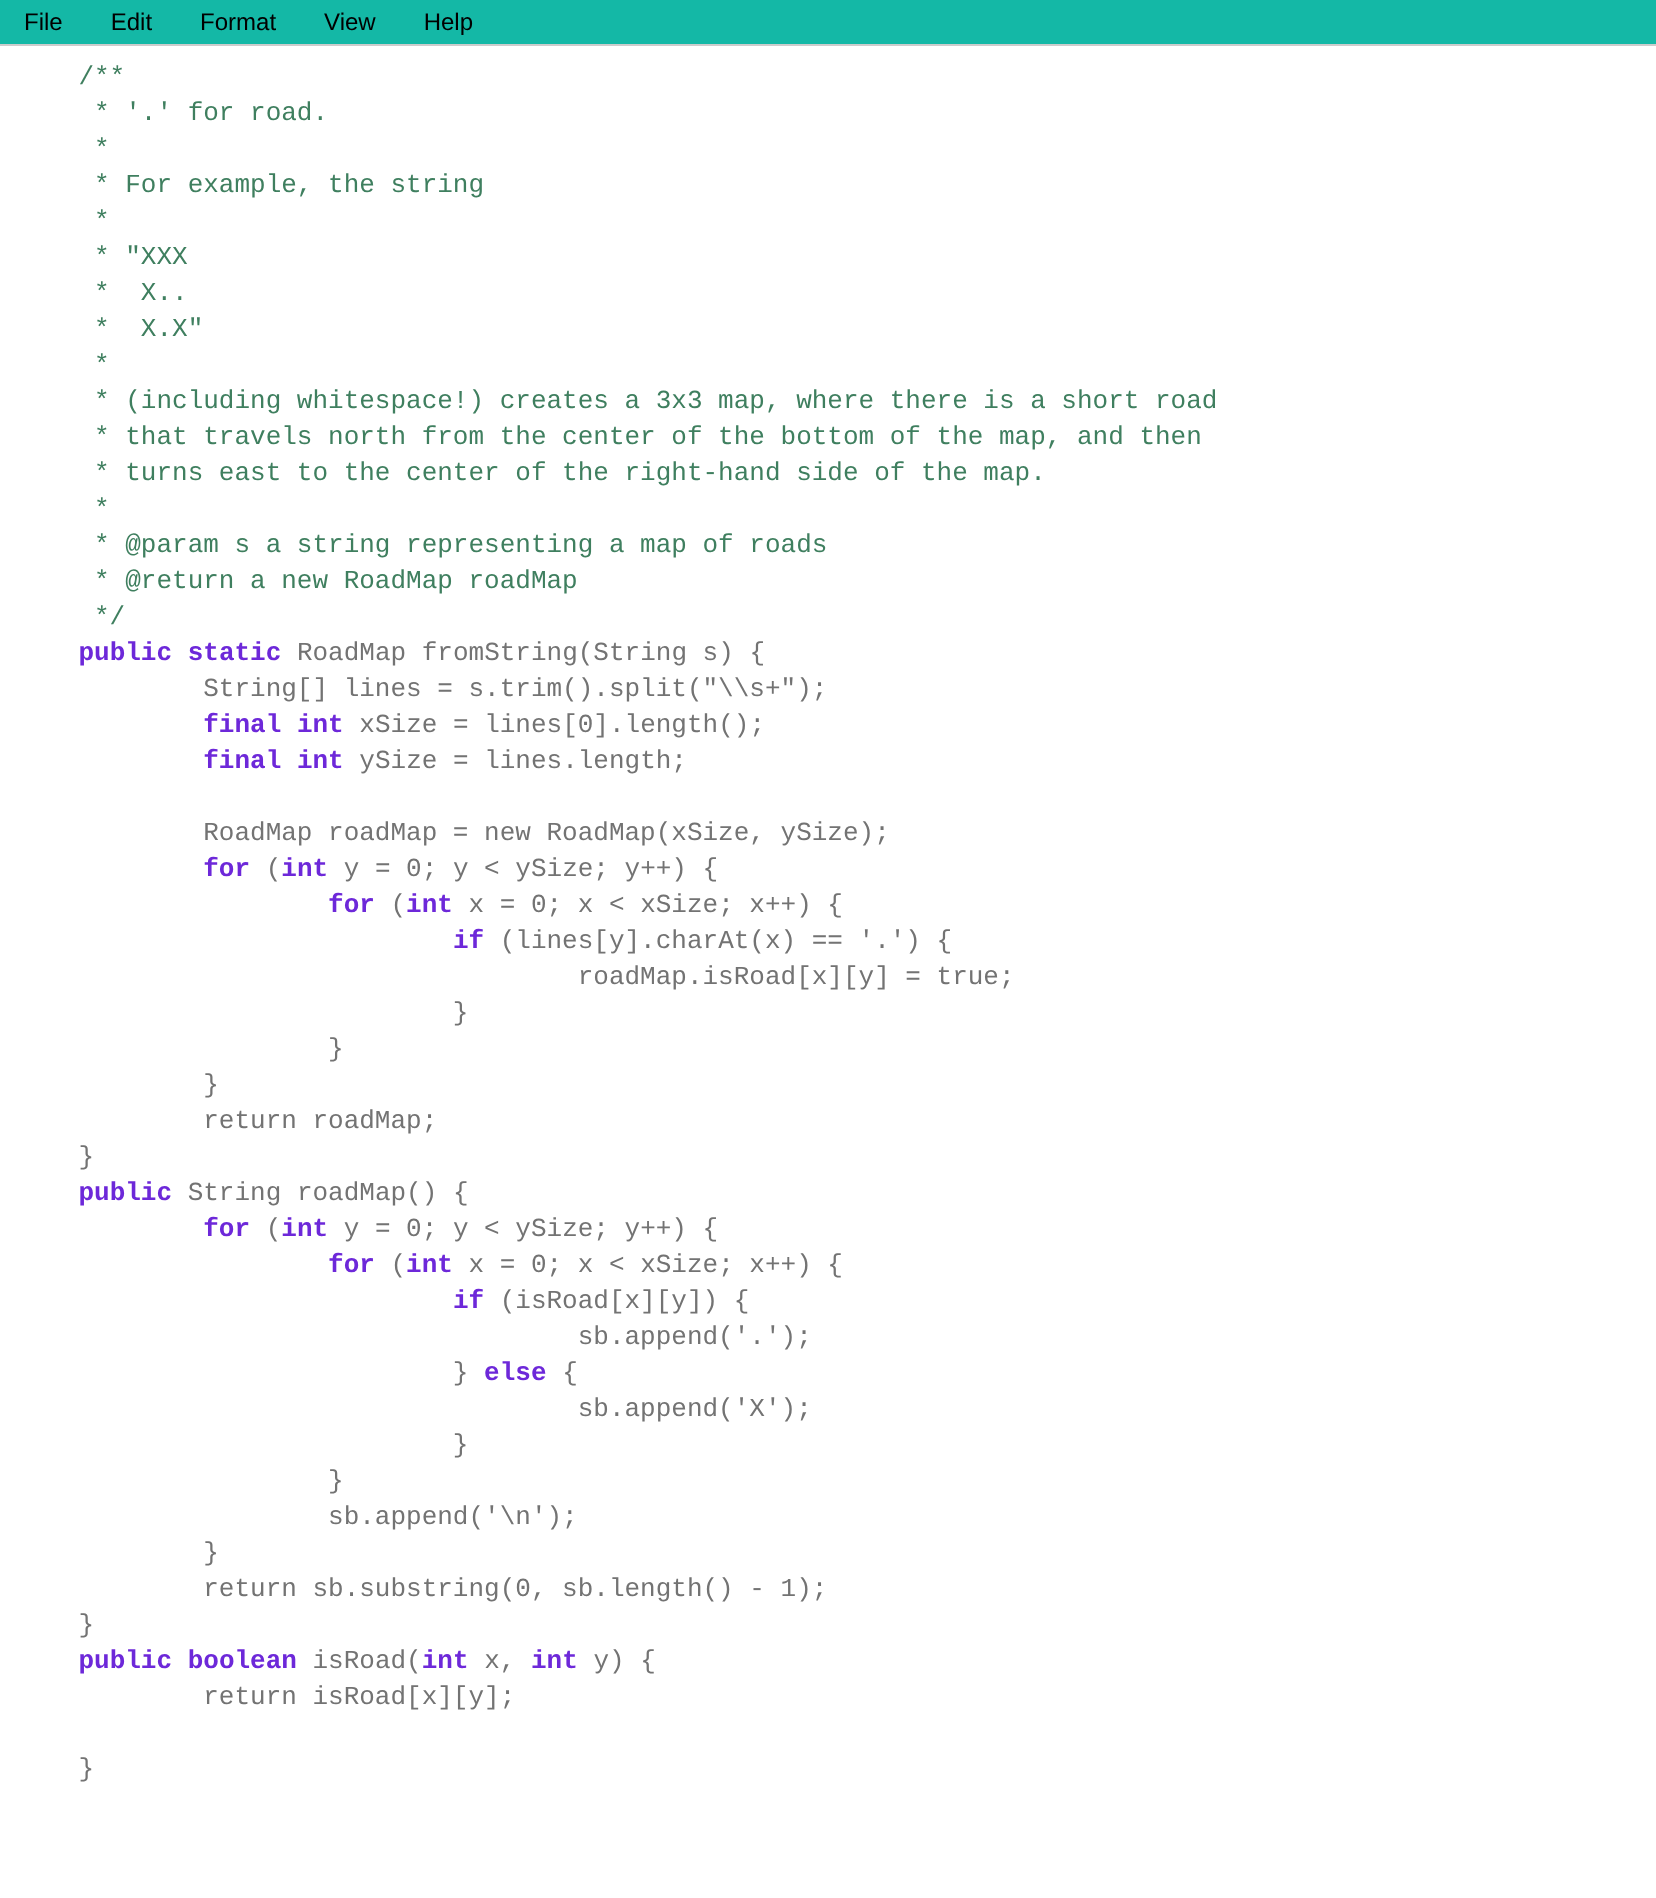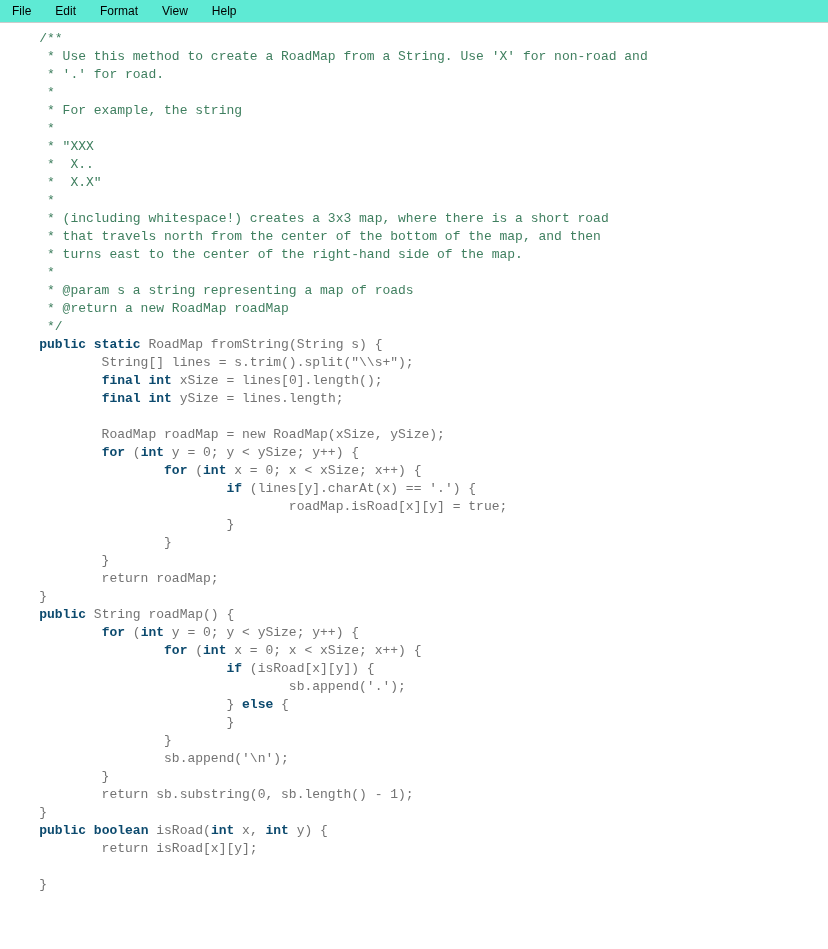--- a/index.html
+++ b/index.html
@@ -9,21 +9,21 @@
     }
 
     body {
       background-color: #ffffff;
       font-family: 'Courier New', Courier, monospace;
       font-size: 13px;
       color: #000000;
     }
 
     .menu-bar {
-      background-color: #5eead4;
+      background-color: #14b8a6;
       border-bottom: 1px solid #cccccc;
       padding: 2px 8px;
       display: flex;
       gap: 16px;
       font-family: Arial, sans-serif;
       font-size: 12px;
       color: #000000;
     }
 
     .menu-item {
@@ -39,38 +39,37 @@
     }
 
     .code-line {
       display: flex;
       min-height: 18px;
       padding: 0 8px;
       white-space: pre;
     }
 
     
-    .kw { color: #0c4a6e; font-weight: bold; font-family: Liberation Mono, monospace; }
+    .kw { color: #6d28d9; font-weight: bold; font-family: Liberation Mono, monospace; }
     .cm { color: #3f7f5f; }
     .nm { color: #737373; }
   </style>
 </head>
 <body>
 
 <div class="menu-bar">
   <span class="menu-item">File</span>
   <span class="menu-item">Edit</span>
   <span class="menu-item">Format</span>
   <span class="menu-item">View</span>
   <span class="menu-item">Help</span>
 </div>
 
 <div class="code-area" id="code-container">
 <div class="code-line"><span class="cm">    /**</span></div>
-    <div class="code-line"><span class="cm">     * Use this method to create a RoadMap from a String. Use 'X' for non-road and</span></div>
     <div class="code-line"><span class="cm">     * '.' for road.</span></div>
     <div class="code-line"><span class="cm">     *</span></div>
     <div class="code-line"><span class="cm">     * For example, the string</span></div>
     <div class="code-line"><span class="cm">     *</span></div>
     <div class="code-line"><span class="cm">     * "XXX</span></div>
     <div class="code-line"><span class="cm">     *  X..</span></div>
     <div class="code-line"><span class="cm">     *  X.X"</span></div>
     <div class="code-line"><span class="cm">     *</span></div>
     <div class="code-line"><span class="cm">     * (including whitespace!) creates a 3x3 map, where there is a short road</span></div>
     <div class="code-line"><span class="cm">     * that travels north from the center of the bottom of the map, and then</span></div>
@@ -93,20 +92,21 @@
     <div class="code-line"><span class="nm">                    }</span></div>
     <div class="code-line"><span class="nm">            }</span></div>
     <div class="code-line"><span class="nm">            return roadMap;</span></div>
     <div class="code-line"><span class="nm">    }</span></div>
     <div class="code-line"><span class="nm">    </span><span class="kw">public</span><span class="nm"> String roadMap() {</span></div>
     <div class="code-line"><span class="nm">            </span><span class="kw">for</span><span class="nm"> (</span><span class="kw">int</span><span class="nm"> y = 0; y &lt; ySize; y++) {</span></div>
     <div class="code-line"><span class="nm">                    </span><span class="kw">for</span><span class="nm"> (</span><span class="kw">int</span><span class="nm"> x = 0; x &lt; xSize; x++) {</span></div>
     <div class="code-line"><span class="nm">                            </span><span class="kw">if</span><span class="nm"> (isRoad[x][y]) {</span></div>
     <div class="code-line"><span class="nm">                                    sb.append('.');</span></div>
     <div class="code-line"><span class="nm">                            } </span><span class="kw">else</span><span class="nm"> {</span></div>
+    <div class="code-line"><span class="nm">                                    sb.append('X');</span></div>
     <div class="code-line"><span class="nm">                            }</span></div>
     <div class="code-line"><span class="nm">                    }</span></div>
     <div class="code-line"><span class="nm">                    sb.append('\n');</span></div>
     <div class="code-line"><span class="nm">            }</span></div>
     <div class="code-line"><span class="nm">            return sb.substring(0, sb.length() - 1);</span></div>
     <div class="code-line"><span class="nm">    }</span></div>
     <div class="code-line"><span class="nm">    </span><span class="kw">public</span><span class="nm"> </span><span class="kw">boolean</span><span class="nm"> isRoad(</span><span class="kw">int</span><span class="nm"> x, </span><span class="kw">int</span><span class="nm"> y) {</span></div>
     <div class="code-line"><span class="nm">            return isRoad[x][y];</span></div>
     <div class="code-line">&nbsp;</div>
     <div class="code-line"><span class="nm">    }</span></div>

